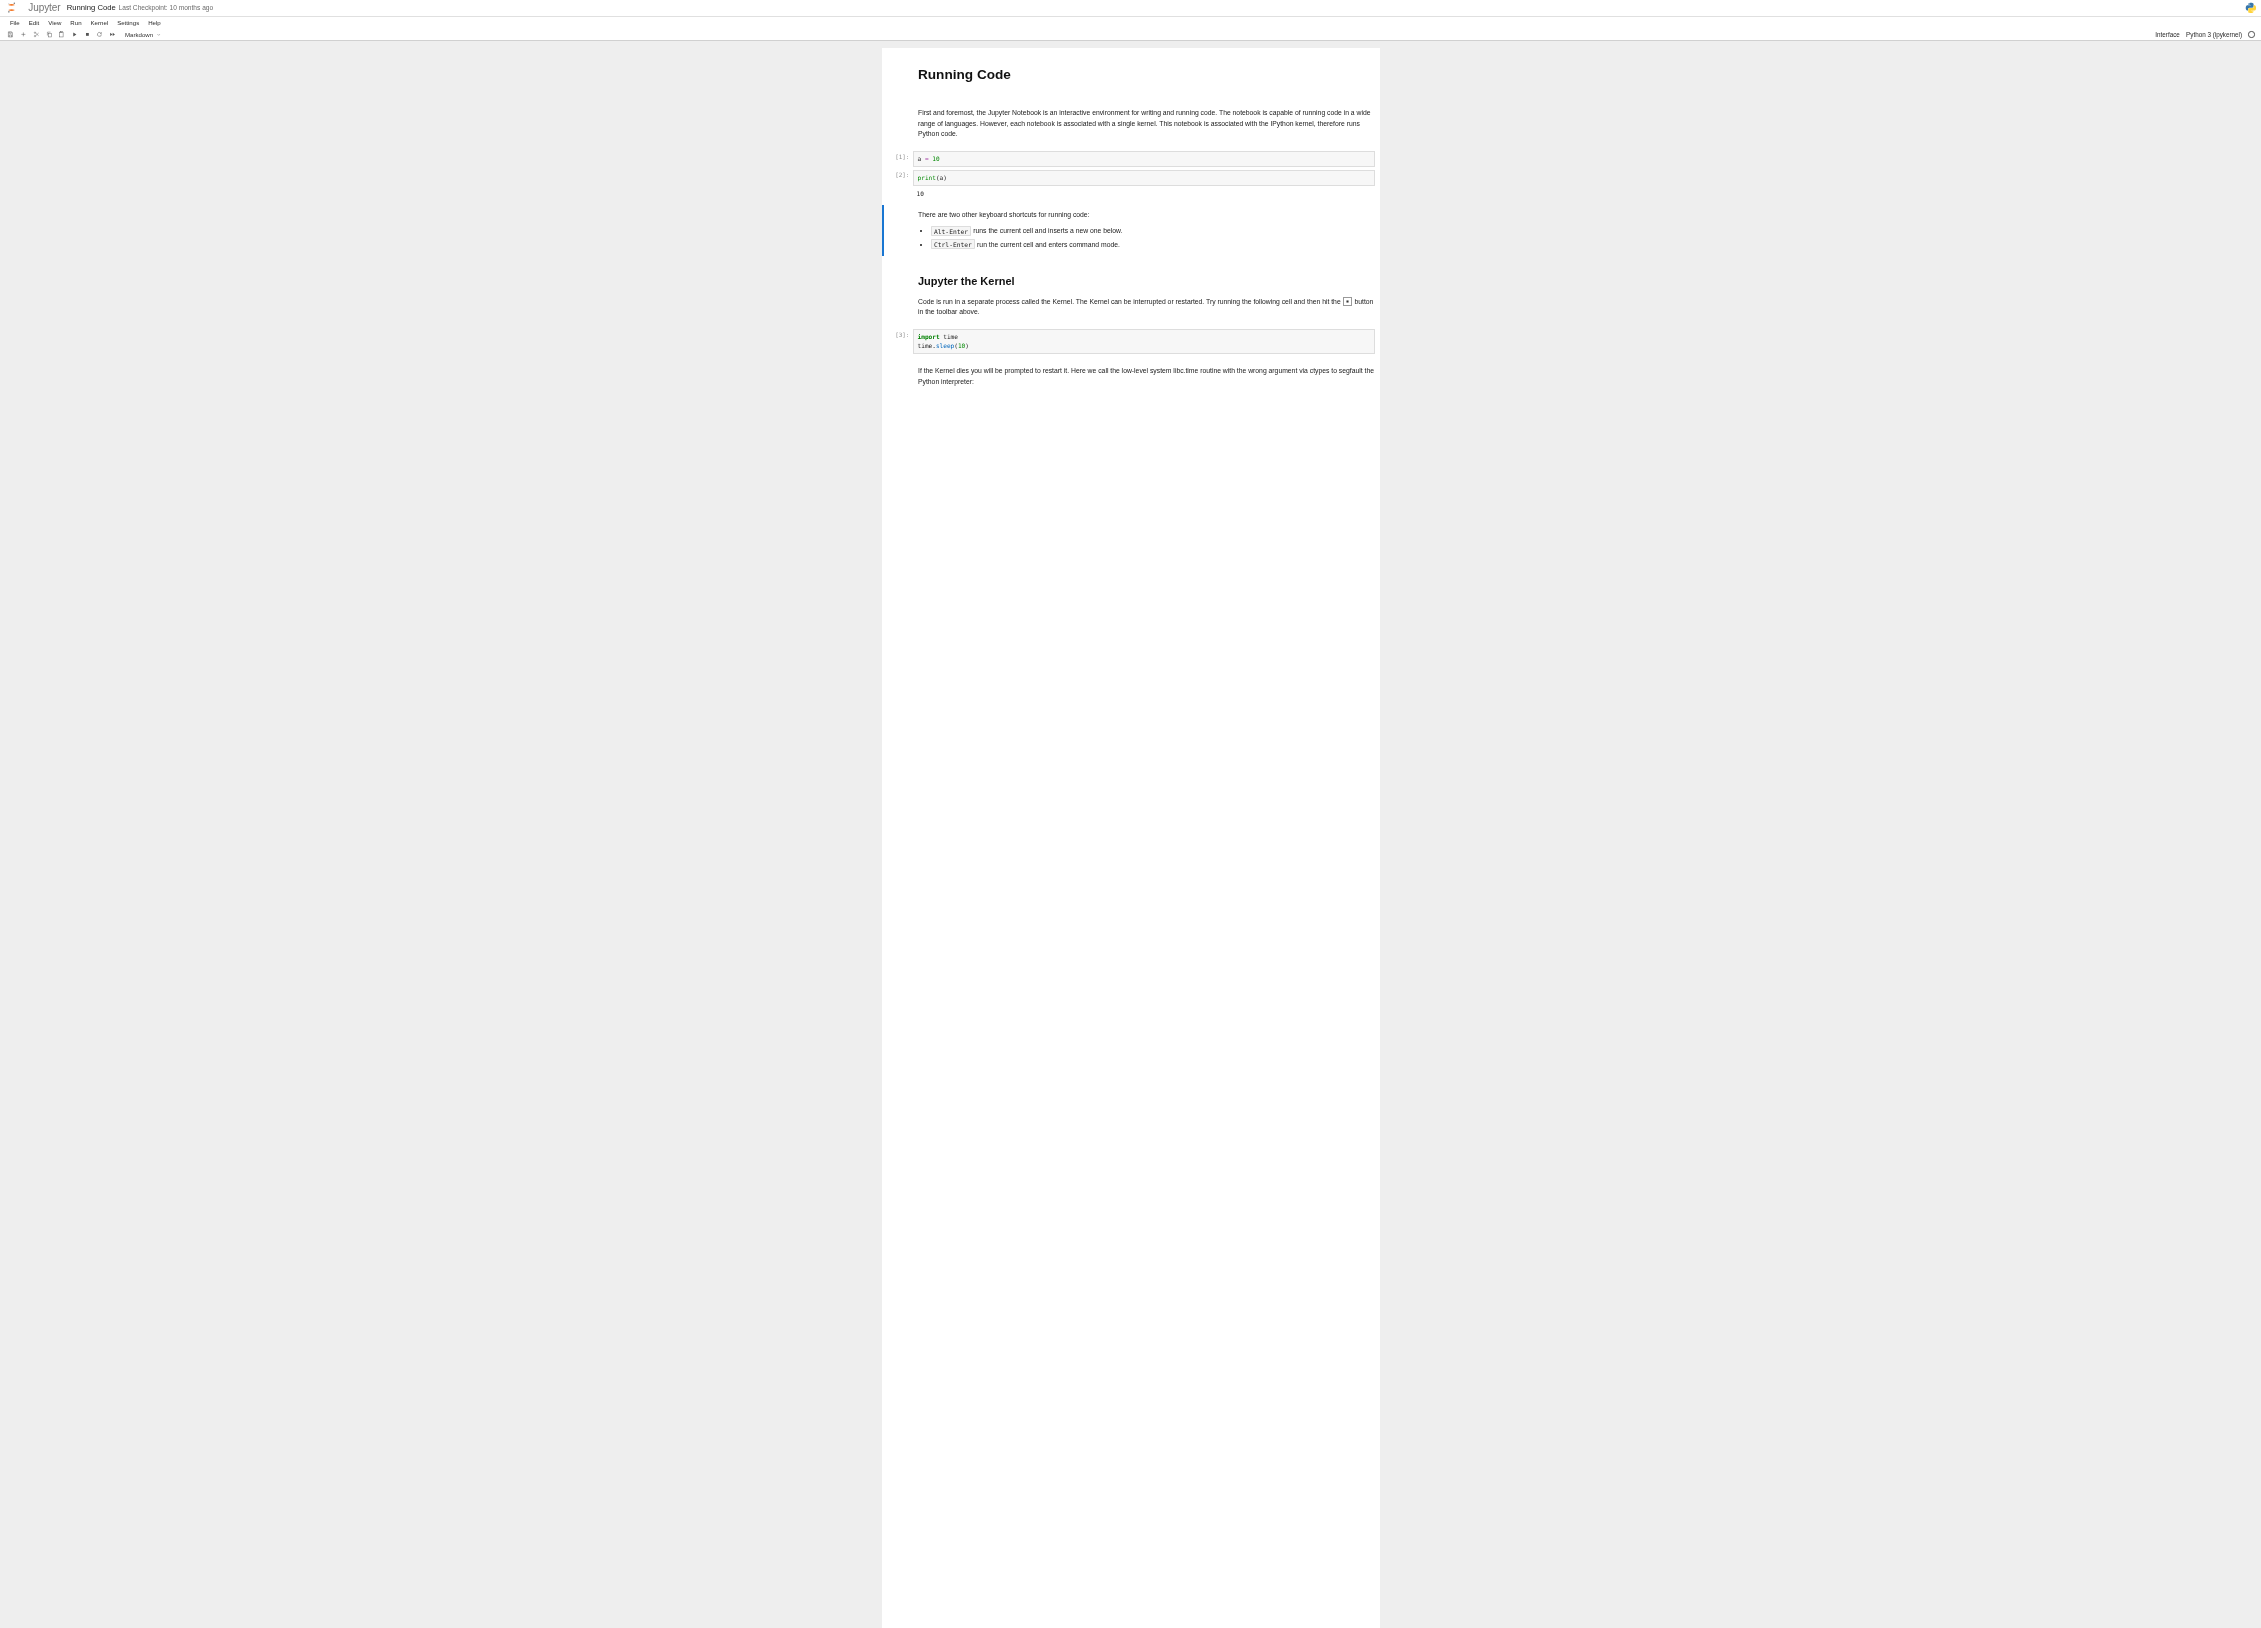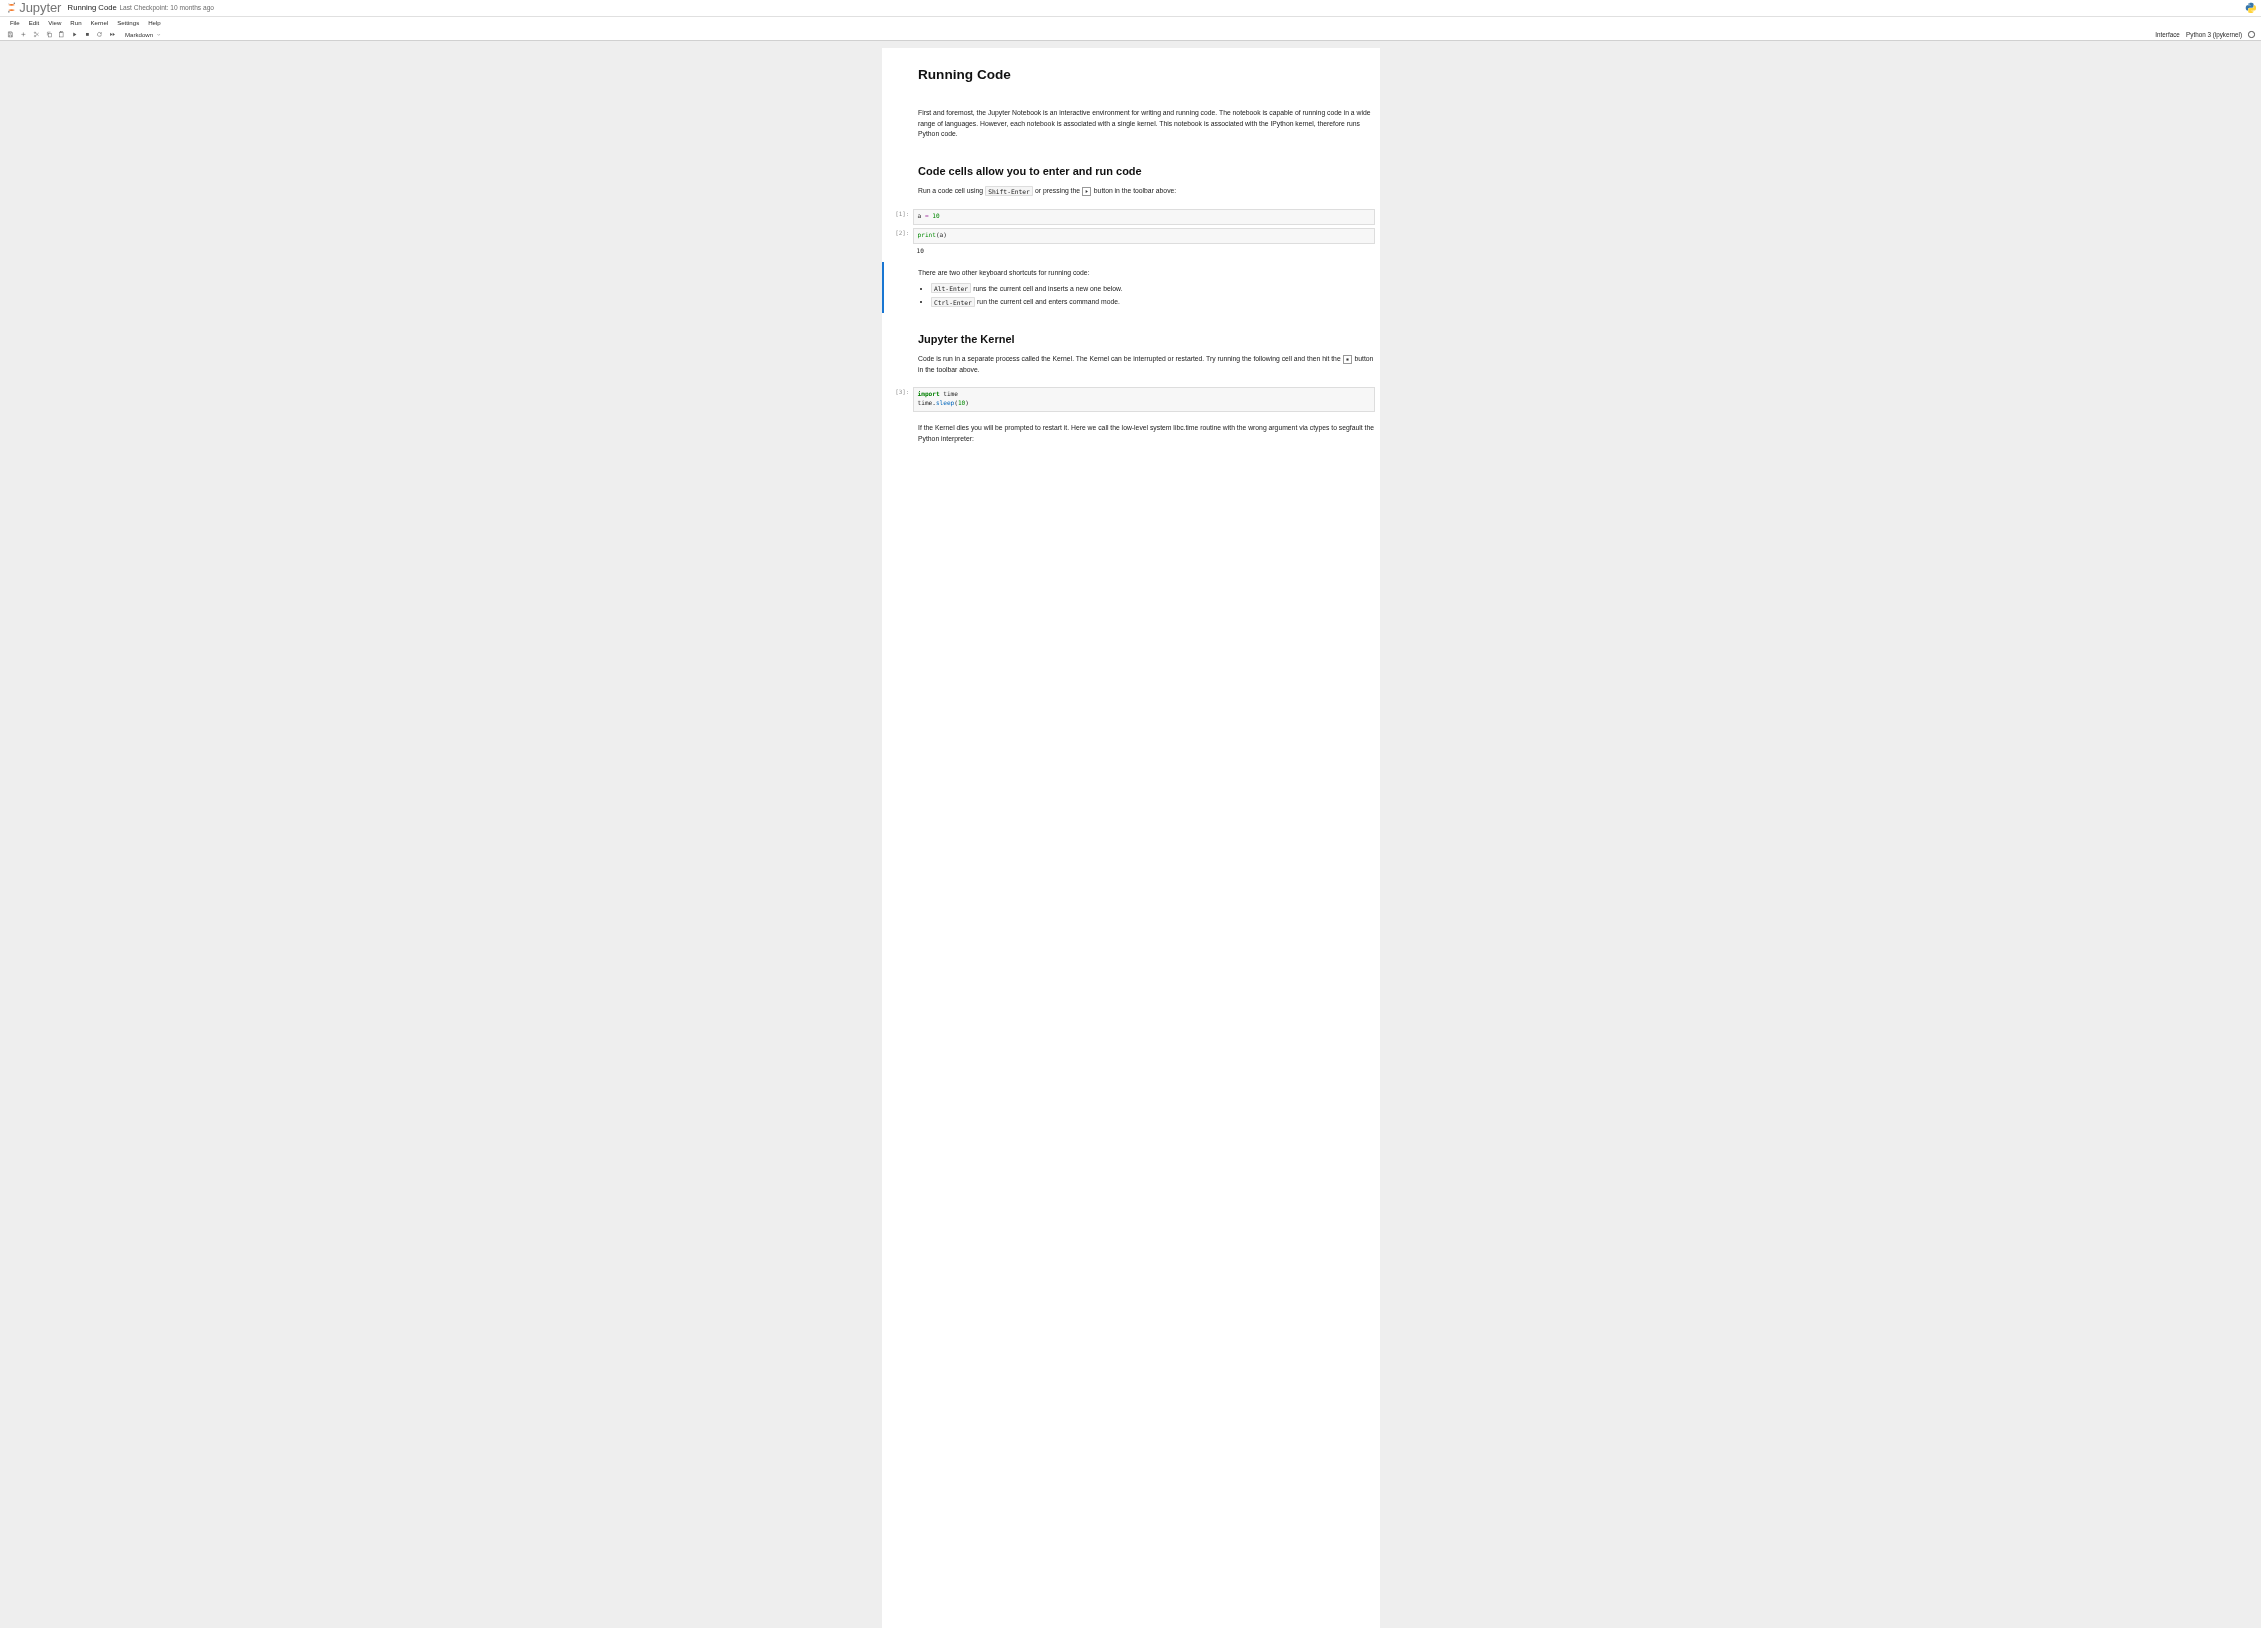--- a/index.html
+++ b/index.html
@@ -17,23 +17,23 @@
   padding: 0 4.5px 0 7.2px;
   border-bottom: 0.5px solid #e0e0e0;
 }
 .jupyter-logo {
   display: flex;
   align-items: center;
   margin-right: 4.5px;
 }
 .jupyter-logo svg { height: 11px; }
 .logo-text {
-  font-size: 13px;
+  font-size: 10px;
   color: #757575;
-  margin-left: 3px;
+  margin-left: 12px;
   letter-spacing: -0.1px;
 }
 .notebook-title {
   font-size: 7.7px;
   color: #1a1a1a;
   margin-left: 1.8px;
 }
 .checkpoint {
   font-size: 6.6px;
   color: #6b6b6b;
@@ -299,32 +299,20 @@
       <h1>Running Code</h1>
     </div>
   </div>
 
   <div class="cell">
     <div class="md-cell-content">
       <p>First and foremost, the Jupyter Notebook is an interactive environment for writing and running code. The notebook is capable of running code in a wide range of languages. However, each notebook is associated with a single kernel. This notebook is associated with the IPython kernel, therefore runs Python code.</p>
     </div>
   </div>
 
-  <div class="cell">
-    <div class="md-cell-content">
-      <h2>Code cells allow you to enter and run code</h2>
-      <p>
-        <span>Run a code cell using </span><code class="inline-kbd">Shift-Enter</code><span> or pressing the </span><span class="inline-icon-box">
-            <svg viewBox="0 0 24 24">
-              <path fill="#333" d="M8 5v14l11-7z"></path>
-            </svg>
-          </span><span> button in the toolbar above:</span>
-      </p>
-    </div>
-  </div>
 
   <div class="cell">
     <div class="code-cell-row">
       <div class="prompt">[1]:</div>
       <div class="code-input">a <span class="tk-op">=</span> <span class="tk-num">10</span></div>
     </div>
   </div>
 
   <div class="cell">
     <div class="code-cell-row">

